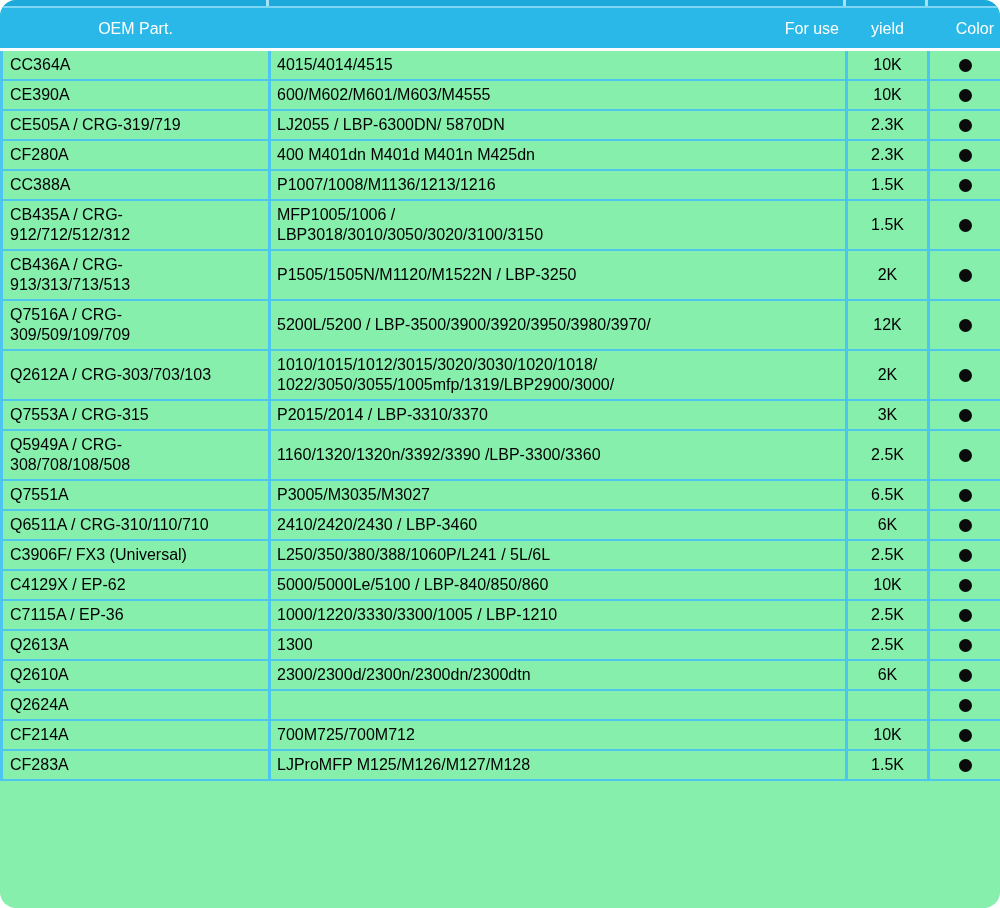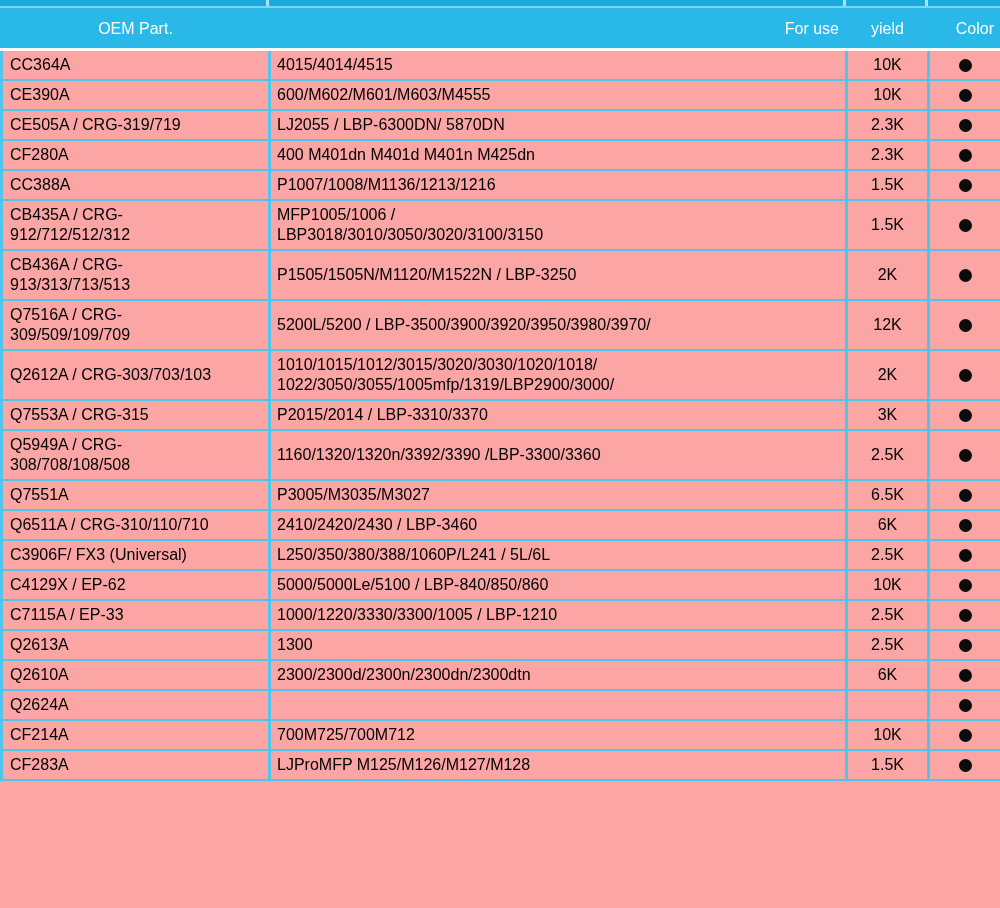--- a/index.html
+++ b/index.html
@@ -7,21 +7,22 @@
     padding: 0;
     background: #ffffff;
     font-family: "Liberation Sans", "DejaVu Sans", sans-serif;
     color: #000000;
   }
   .page {
     width: 1000px;
     height: 908px;
     overflow: hidden;
     position: relative;
-    background: #fca5a5;
+    background: #86efac;
+    border-radius: 16px;
   }
   
   .top-strip {
     position: relative;
     width: 1000px;
     height: 6px;
     background: #1ea9dc;
     border-bottom: 2px solid #7dd7f3;
   }
   .top-strip .vline {
@@ -218,21 +219,21 @@
     </tr>
 
     <tr>
       <td class="c-oem">C4129X / EP-62</td>
       <td class="c-use">5000/5000Le/5100 / LBP-840/850/860</td>
       <td class="c-yield">10K</td>
       <td class="c-color"><span class="dot"></span></td>
     </tr>
 
     <tr>
-      <td class="c-oem">C7115A / EP-33</td>
+      <td class="c-oem">C7115A / EP-36</td>
       <td class="c-use">1000/1220/3330/3300/1005 /  LBP-1210</td>
       <td class="c-yield">2.5K</td>
       <td class="c-color"><span class="dot"></span></td>
     </tr>
 
     <tr>
       <td class="c-oem">Q2613A</td>
       <td class="c-use">1300</td>
       <td class="c-yield">2.5K</td>
       <td class="c-color"><span class="dot"></span></td>

